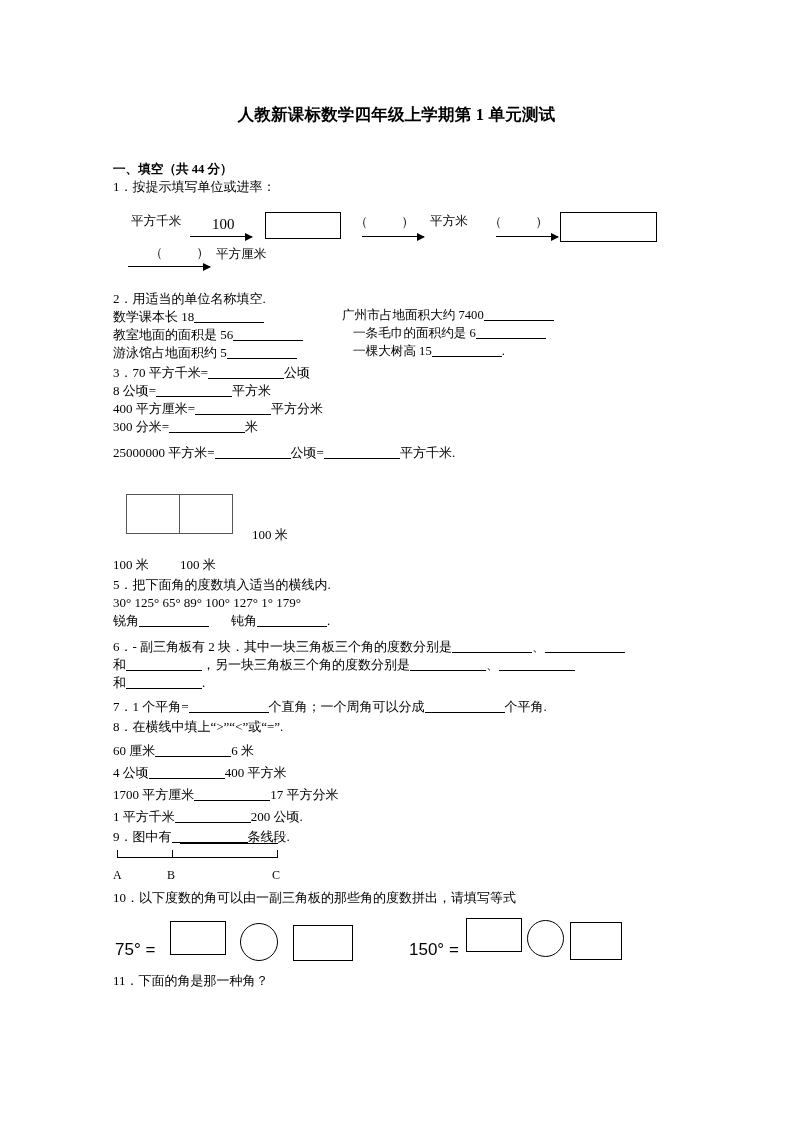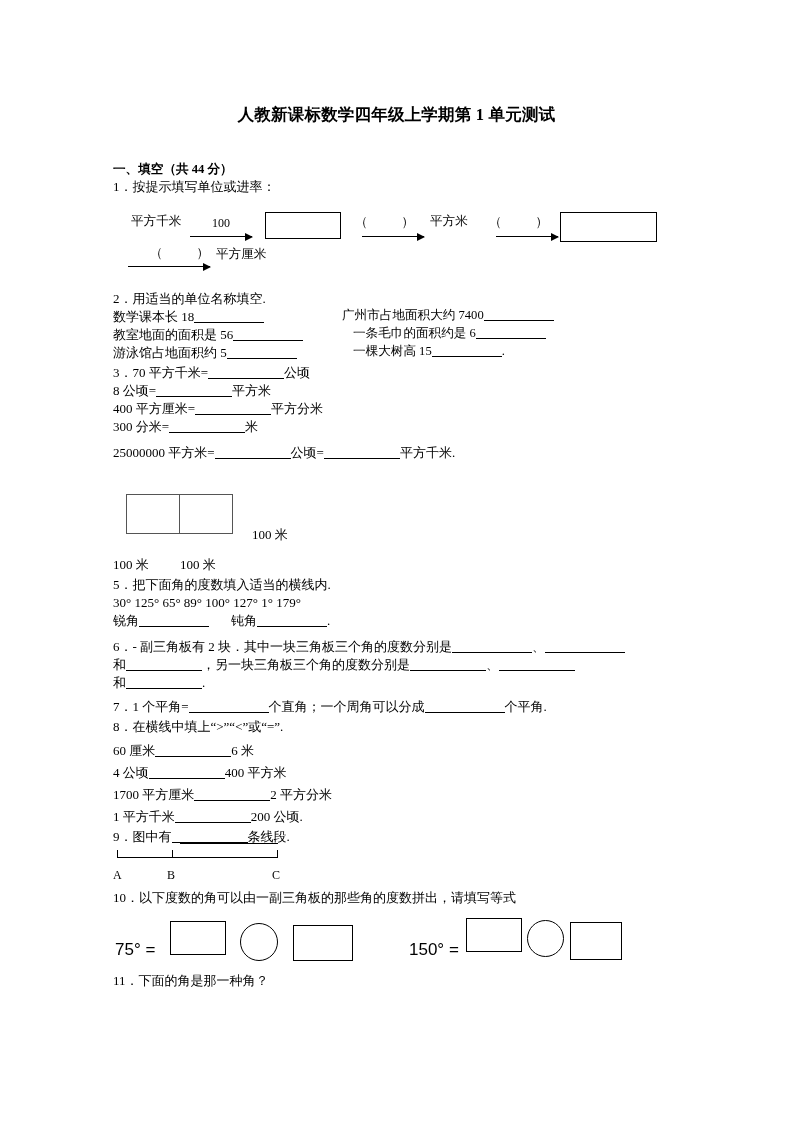--- a/index.html
+++ b/index.html
@@ -83,21 +83,21 @@
     position: absolute;
     right: -1px;
     top: -3.5px;
     width: 0; height: 0;
     border-left: 8px solid #000;
     border-top: 4px solid transparent;
     border-bottom: 4px solid transparent;
   }
   .dg-rate {
     position: absolute;
-    font-size: 12px;
+    font-size: 15px;
     white-space: nowrap;
     font-family: "Liberation Serif", serif;
   }
   .dg-paren {
     position: absolute;
     font-size: 12.6px;
     white-space: nowrap;
   }
   .dg-paren .inner {
     display: inline-block;
@@ -222,21 +222,21 @@
 
   <div class="line" style="top:640px;"><span>6．- 副三角板有 2 块．其中一块三角板三个角的度数分别是</span><span class="blank b80"></span><span>、</span><span class="blank b80"></span></div>
   <div class="line" style="top:658px;"><span>和</span><span class="blank b76"></span><span>，另一块三角板三个角的度数分别是</span><span class="blank b76"></span><span>、</span><span class="blank b76"></span></div>
   <div class="line" style="top:676px;"><span>和</span><span class="blank b76"></span><span>.</span></div>
 
   <div class="line" style="top:700px;"><span>7．1 个平角=</span><span class="blank b80"></span><span>个直角；一个周角可以分成</span><span class="blank b80"></span><span>个平角.</span></div>
 
   <div class="line" style="top:720px;">8．在横线中填上“&gt;”“&lt;”或“=”.</div>
   <div class="line" style="top:744px;"><span>60 厘米</span><span class="blank b76"></span><span>6 米</span></div>
   <div class="line" style="top:766px;"><span>4 公顷</span><span class="blank b76"></span><span>400 平方米</span></div>
-  <div class="line" style="top:788px;"><span>1700 平方厘米</span><span class="blank b76"></span><span>2 平方分米</span></div>
+  <div class="line" style="top:788px;"><span>1700 平方厘米</span><span class="blank b76"></span><span>17 平方分米</span></div>
   <div class="line" style="top:810px;"><span>1 平方千米</span><span class="blank b76"></span><span>200 公顷.</span></div>
 
   <div class="line" style="top:830px;"><span>9．图中有</span><span class="blank b76"></span><span>条线段.</span></div>
 
   <div>
     <div class="seg-base" style="left:117px; top:857px; width:160px;"></div>
     <div class="seg-tick" style="left:117px; top:850px; height:8px;"></div>
     <div class="seg-tick" style="left:172px; top:850px; height:8px;"></div>
     <div class="seg-tick" style="left:277px; top:850px; height:8px;"></div>
     <div class="seg-top" style="left:180px; top:843px; width:98px;"></div>

